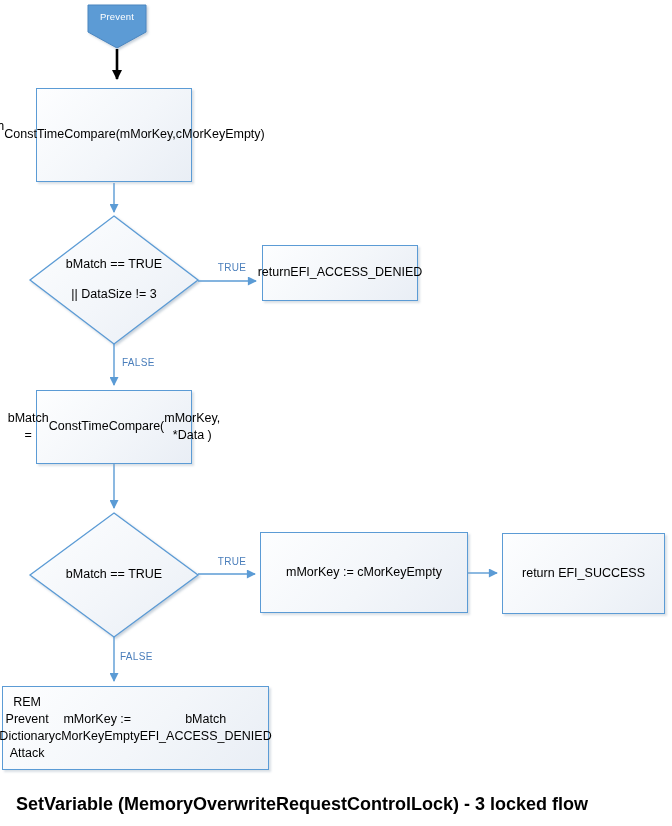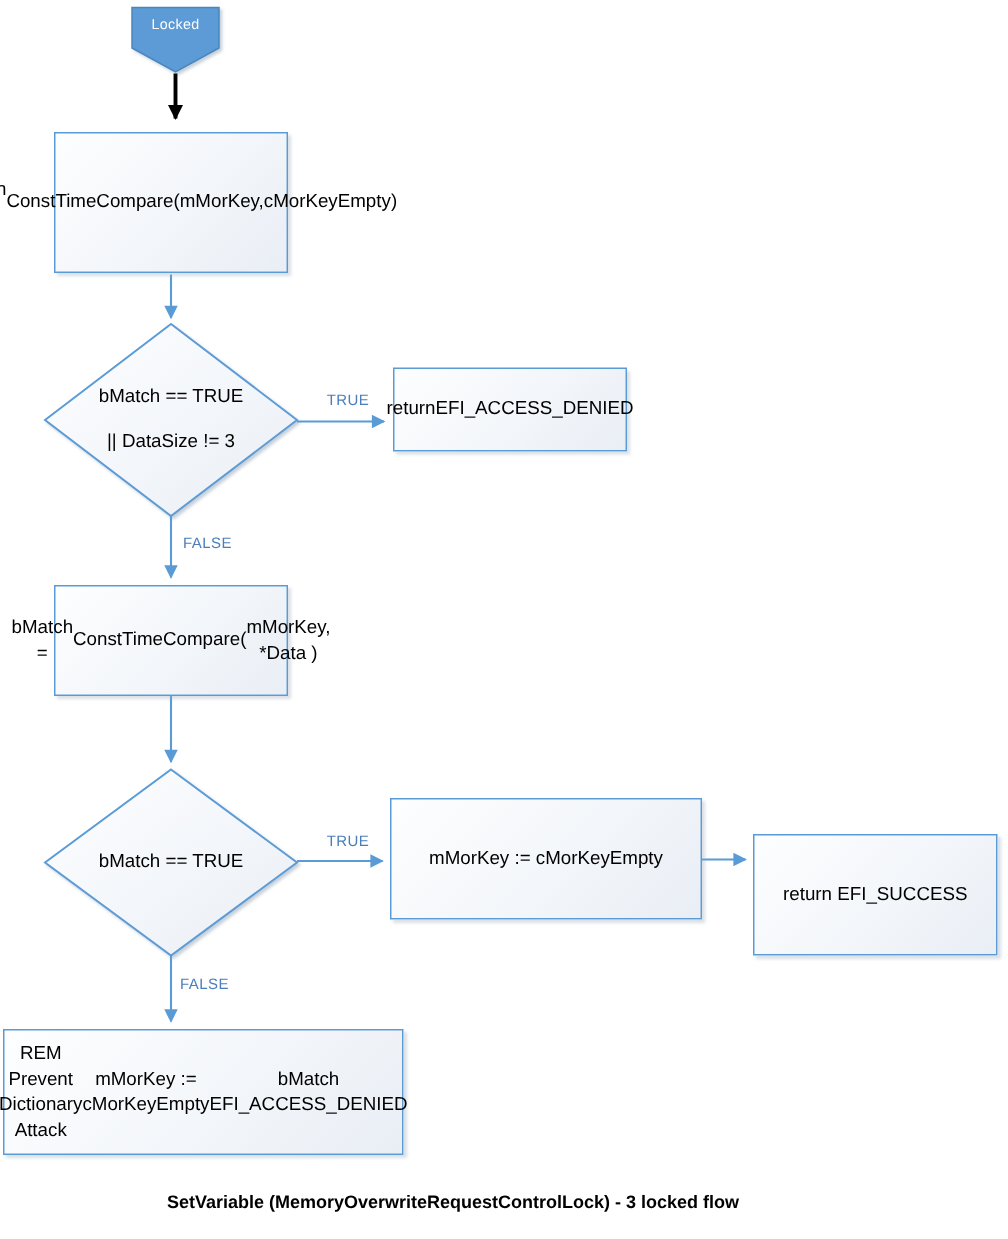--- a/index.html
+++ b/index.html
@@ -63,21 +63,21 @@
     color: #4a7ebb;
     letter-spacing: 0.3px;
   }
   .caption {
     position: absolute;
     left: 0;
     top: 794px;
     width: 604px;
     text-align: center;
     font-weight: bold;
-    font-size: 12px;
+    font-size: 18px;
     color: #000000;
   }
 </style>
 </head>
 <body>
 
 <div class="canvas">
 
   <svg class="layer" width="672" height="826" viewBox="0 0 672 826">
     <defs>
@@ -106,21 +106,21 @@
 
     <line x1="114" y1="183" x2="114" y2="212" stroke="#5b9bd5" stroke-width="1.4" marker-end="url(#arrowBlue)"></line>
     <line x1="198" y1="281" x2="256" y2="281" stroke="#5b9bd5" stroke-width="1.4" marker-end="url(#arrowBlue)"></line>
     <line x1="114" y1="344" x2="114" y2="385" stroke="#5b9bd5" stroke-width="1.4" marker-end="url(#arrowBlue)"></line>
     <line x1="114" y1="464" x2="114" y2="508" stroke="#5b9bd5" stroke-width="1.4" marker-end="url(#arrowBlue)"></line>
     <line x1="198" y1="574" x2="255" y2="574" stroke="#5b9bd5" stroke-width="1.4" marker-end="url(#arrowBlue)"></line>
     <line x1="468" y1="573" x2="497" y2="573" stroke="#5b9bd5" stroke-width="1.4" marker-end="url(#arrowBlue)"></line>
     <line x1="114" y1="637" x2="114" y2="681" stroke="#5b9bd5" stroke-width="1.4" marker-end="url(#arrowBlue)"></line>
   </svg>
 
-  <div class="start-text">Locked</div>
+  <div class="start-text">Prevent</div>
 
   <div class="node" style="left:36px; top:88px; width:156px; height:94px;">
     <div>bMatch =</div>
     <div>ConstTimeCompare(</div>
     <div>mMorKey,</div>
     <div>cMorKeyEmpty)</div>
   </div>
 
   <div class="diamond-text" style="left:34px; top:250px; width:160px; height:60px;">
     <div>bMatch == TRUE</div>
@@ -139,21 +139,21 @@
   </div>
 
   <div class="diamond-text" style="left:34px; top:560px; width:160px; height:30px;">
     <div>bMatch == TRUE</div>
   </div>
 
   <div class="node" style="left:260px; top:532px; width:208px; height:81px;">
     <div>mMorKey := cMorKeyEmpty</div>
   </div>
 
-  <div class="node" style="left:502px; top:533px; width:163px; height:81px;margin-top:23px;">
+  <div class="node" style="left:502px; top:533px; width:163px; height:81px;">
     <div>return EFI_SUCCESS</div>
   </div>
 
   <div class="node" style="left:2px; top:686px; width:267px; height:84px;">
     <div>REM Prevent Dictionary Attack</div>
     <div>mMorKey := cMorKeyEmpty</div>
     <div>bMatch EFI_ACCESS_DENIED</div>
   </div>
 
   <div class="edge-label" style="left:212px; top:262px; width:40px; text-align:center;">TRUE</div>

